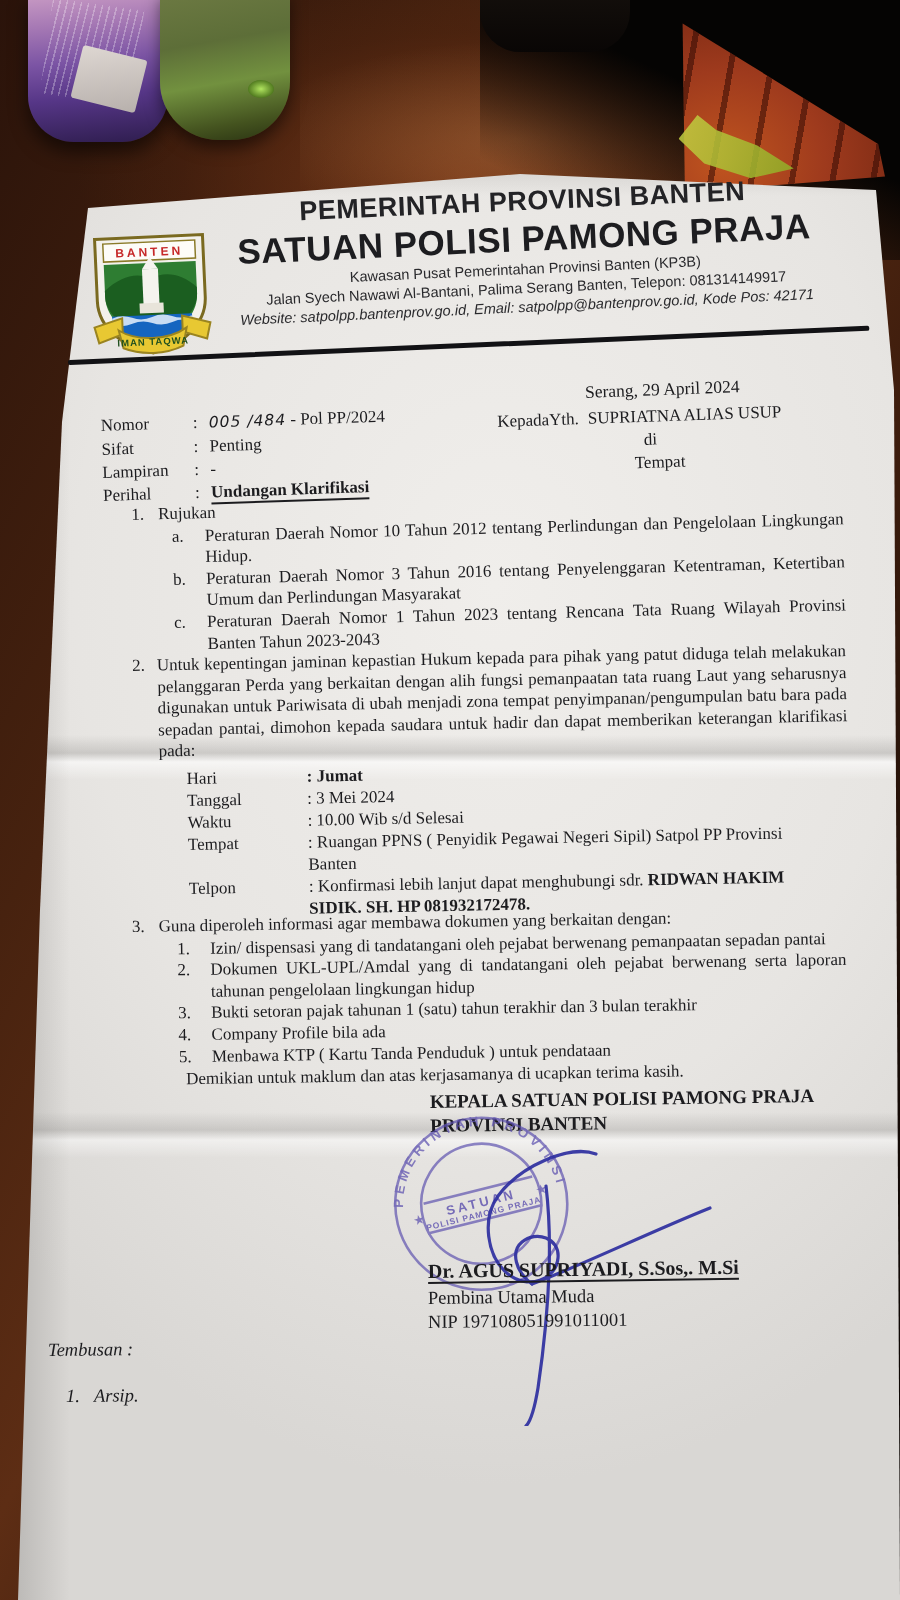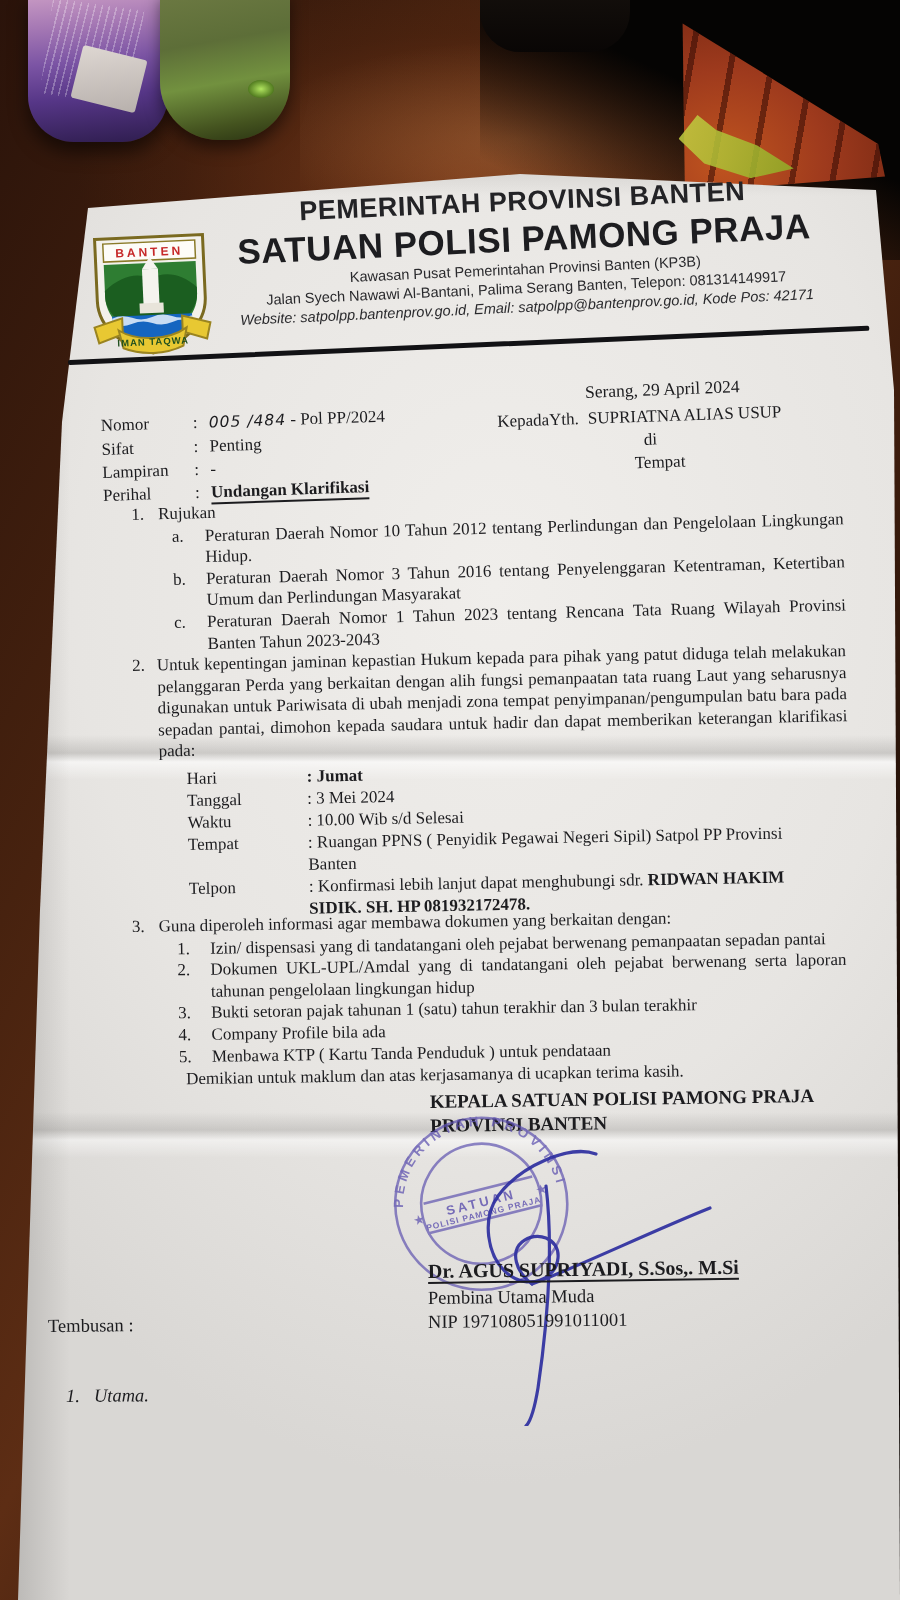--- a/index.html
+++ b/index.html
@@ -93,21 +93,21 @@
   .item3 .subs{margin-left:45px;}
   .closing{margin-left:52px;margin-top:1px;}
   
   .sig-title{left:390px;top:908px;width:430px;font-size:19px;font-weight:bold;line-height:24px;transform:rotate(-0.9deg);}
   .stamp{left:352px;top:952px;width:184px;height:184px;transform:rotate(-14deg);opacity:.8;}
   .signature{left:330px;top:944px;width:380px;height:300px;}
   .sig-name{left:388px;top:1078px;width:430px;font-size:20px;font-weight:bold;transform:rotate(-0.8deg);
             text-decoration:underline;text-underline-offset:4px;text-decoration-thickness:2px;}
   .sig-rank{left:388px;top:1106px;width:300px;font-size:18.5px;transform:rotate(-0.7deg);}
   .sig-nip{left:388px;top:1130px;width:330px;font-size:18.5px;transform:rotate(-0.7deg);}
-  .tembusan{left:8px;top:1134px;font-size:18.5px;transform:rotate(-0.6deg);}
+  .tembusan{left:8px;top:1158px;font-size:18.5px;font-style:italic;transform:rotate(-0.6deg);}
   .arsip{left:26px;top:1204px;font-size:18.5px;font-style:italic;display:flex;gap:14px;transform:rotate(-0.5deg);}
 </style>
 </head>
 <body>
 
 <div class="stage">
   <div class="table-bg"></div>
   <div class="table-sheen"></div>
   <div class="dark-corner"></div>
   <div class="purple-bottle">
@@ -298,16 +298,16 @@
       </g>
     </svg>
 
     <div class="blk sig-name">Dr. AGUS SUPRIYADI, S.Sos,. M.Si</div>
     <div class="blk sig-rank">Pembina Utama Muda</div>
     <div class="blk sig-nip">NIP 197108051991011001</div>
 
     <div class="blk tembusan">Tembusan :</div>
     <div class="blk arsip">
       <span>1.</span>
-      <span>Utama.</span>
+      <span>Arsip.</span>
     </div>
   </div>
 </div>
 
 </body></html>

